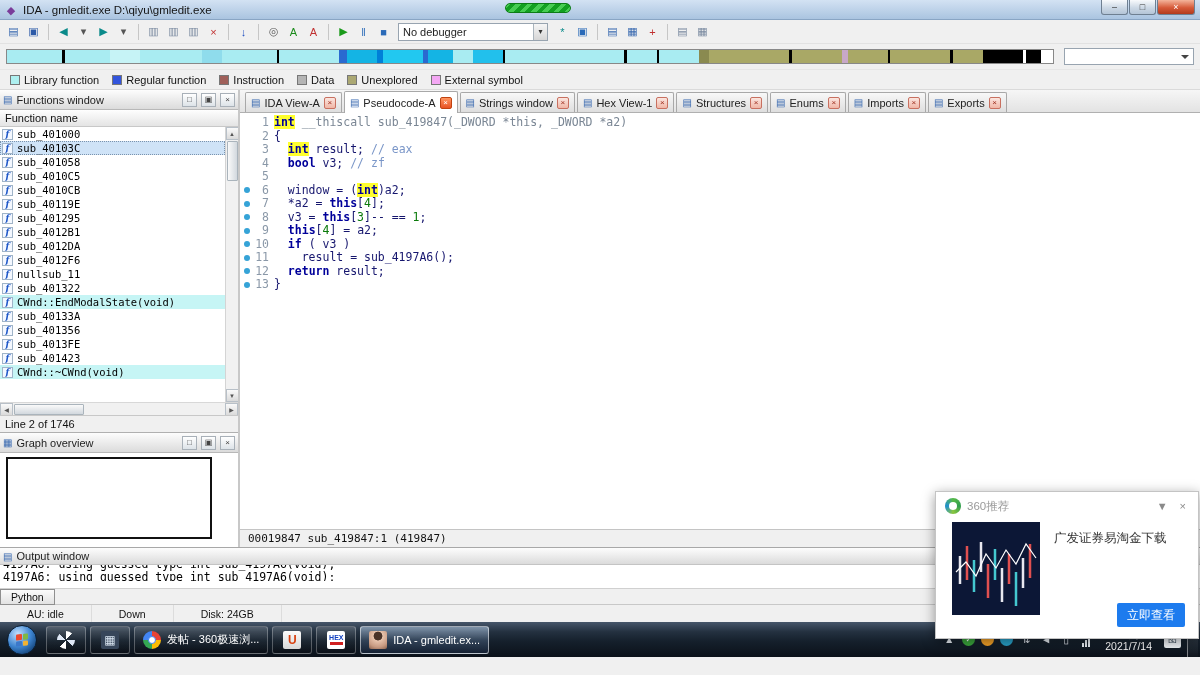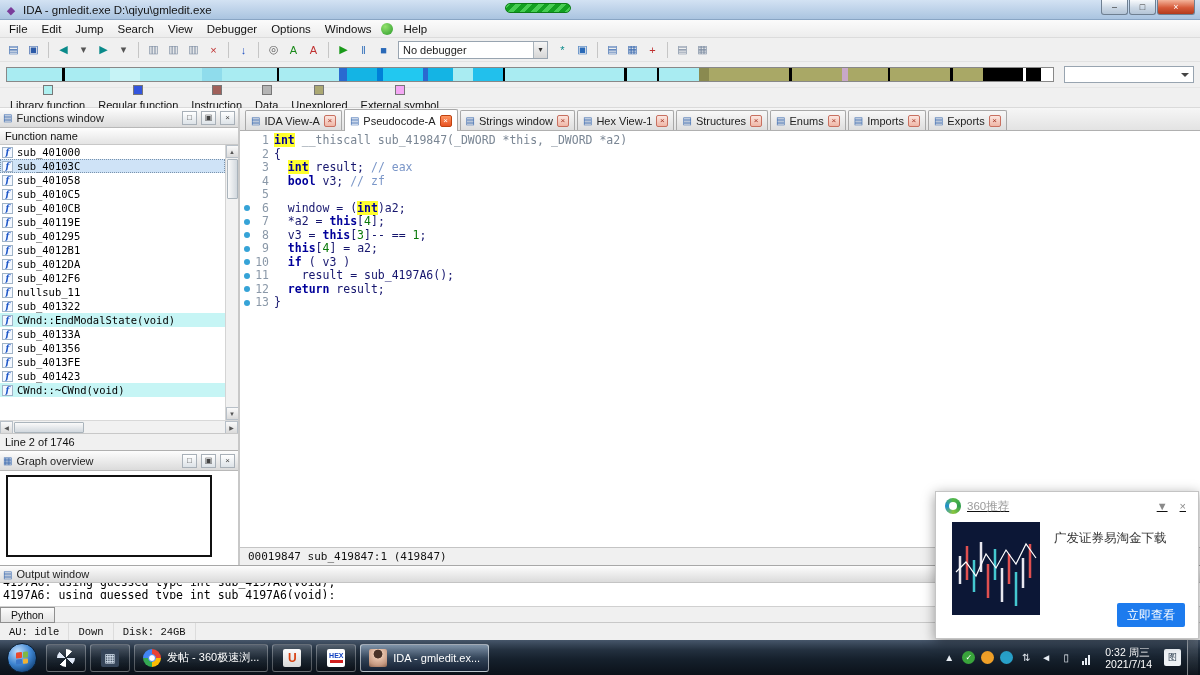--- a/index.html
+++ b/index.html
@@ -41,21 +41,21 @@
   
   .bandrow{height:26px;display:flex;align-items:center;padding:0 6px;background:#f0f0f0;border-bottom:1px solid #e6e6e6;}
   .navband{flex:1;height:15px;display:flex;border:1px solid #888;overflow:hidden;background:#a9ecf2;}
   .nav-seg{height:100%;flex-basis:0;}
   .band-combo{width:130px;height:17px;margin-left:10px;background:#fff;border:1px solid #98a4b0;position:relative;}
   .band-combo::after{content:"";position:absolute;right:4px;top:6px;border:4px solid transparent;border-top-color:#444;}
 
   
   .legendrow{height:20px;display:flex;align-items:center;gap:13px;padding-left:10px;background:#f0f0f0;
     border-bottom:1px solid #dadada;}
-  .leg-item{display:flex;align-items:center;gap:4px;flex-direction:column;}
+  .leg-item{display:flex;align-items:center;gap:4px;}
   .leg-swatch{width:10px;height:10px;border:1px solid #777;}
 
   
   .main{display:flex;height:457px;background:#e8e8e8;}
   .left{width:240px;display:flex;flex-direction:column;border-right:2px solid #c8c8c8;background:#f0f0f0;}
   .panel-hdr{height:20px;background:linear-gradient(#fdfdfd,#dbdbdb);border-bottom:1px solid #b8b8b8;
     display:flex;align-items:center;padding:0 3px;gap:4px;flex:none;}
   .ph-ico{color:#3a6ab0;font-size:10px;}
   .ph-title{flex:1;font-size:11px;color:#222;}
   .ph-btn{width:15px;height:14px;border:1px solid #a8b0b8;background:linear-gradient(#fff,#dde3e8);
@@ -120,21 +120,21 @@
     display:flex;align-items:center;gap:4px;padding:0 3px;flex:none;}
   .out-body{flex:1;overflow:hidden;font:11.5px/13px "DejaVu Sans Mono",monospace;color:#000;padding:1px 0 0 3px;}
   .out-line{height:13px;white-space:pre;}
   .out-line.clipped{margin-top:-8px;}
   .out-foot{height:16px;background:#f0f0f0;display:flex;align-items:center;border-top:1px solid #d0d0d0;flex:none;margin-top:7px;}
   .python-btn{height:16px;padding:0 10px;border:1px solid #8f8f8f;background:linear-gradient(#fbfbfb,#e2e2e2);
     font-size:10.5px;display:flex;align-items:center;}
 
   
   .statusbar{height:18px;background:#f0f0f0;border-top:1px solid #c8c8c8;display:flex;align-items:center;font-size:10.5px;}
-  .sb-cell{padding:0 9px;height:100%;display:flex;align-items:center;border-right:1px solid #dcdcdc;font-family:Liberation Mono, monospace;}
+  .sb-cell{padding:0 27px;height:100%;display:flex;align-items:center;border-right:1px solid #dcdcdc;}
 
   
   .taskbar{height:35px;background:linear-gradient(#46566a,#243140 28%,#15202c 55%,#0b1119);
     display:flex;align-items:center;padding:0 2px;gap:4px;position:relative;}
   .start-orb{width:30px;height:30px;border-radius:50%;flex:none;margin:0 5px;
     background:radial-gradient(circle at 35% 28%,#c2e1ff,#3d84d0 48%,#16477e 80%,#0a2548);
     border:1px solid #0a1c30;display:flex;align-items:center;justify-content:center;}
   .orb-flag{width:12px;height:12px;display:grid;grid-template-columns:1fr 1fr;grid-template-rows:1fr 1fr;gap:1px;
     transform:skewY(-6deg);}
   .orb-flag i{border-radius:1px;}
@@ -168,21 +168,21 @@
   .bars i{display:block;width:2px;background:#e8eef4;}
   .clock{text-align:left;color:#fff;font-size:10.5px;line-height:12px;padding:0 6px;white-space:nowrap;}
   .ime{width:17px;height:17px;background:#eef2f6;border-radius:2px;color:#345;display:flex;align-items:center;
     justify-content:center;font-size:9px;}
   .show-desktop{width:11px;height:35px;border-left:1px solid rgba(255,255,255,.45);
     background:linear-gradient(rgba(255,255,255,.14),rgba(255,255,255,.02));}
 
   
   .popup{position:absolute;right:1px;bottom:36px;width:264px;height:148px;background:#fff;border:1px solid #c4c4c4;
     box-shadow:0 3px 12px rgba(0,0,0,.4);z-index:50;}
-  .popup-hdr{height:28px;display:flex;align-items:center;gap:6px;padding:6px 9px;text-decoration:underline;}
+  .popup-hdr{height:28px;display:flex;align-items:center;gap:6px;padding:6px 9px;}
   .p360{width:16px;height:16px;border-radius:50%;flex:none;position:relative;
     background:conic-gradient(#57b947,#2f9e4f,#8bc63f,#1f8fd0,#57b947);}
   .p360::after{content:"";position:absolute;inset:4px;background:#fff;border-radius:50%;}
   .popup-title{flex:1;color:#9a9a9a;font-size:11.5px;}
   .popup-btn{color:#8a8a8a;font-size:11px;padding:0 3px;}
   .popup-body{display:flex;gap:14px;padding:2px 10px 0 16px;}
   .popup-chart{width:88px;height:93px;flex:none;}
   .popup-text{font-size:12.5px;color:#333;padding-top:8px;}
   .popup-cta{position:absolute;right:13px;bottom:11px;width:68px;height:24px;background:#1d7bee;color:#fff;
     display:flex;align-items:center;justify-content:center;font-size:12px;border-radius:2px;}
@@ -196,32 +196,20 @@
     <span class="app-ico">◆</span>
     <span class="tb-title">IDA - gmledit.exe D:\qiyu\gmledit.exe</span>
     <span class="cap-indicator"></span>
     <span class="winbtns">
       <span class="winbtn">–</span>
       <span class="winbtn">□</span>
       <span class="winbtn close">×</span>
     </span>
   </div>
 
-  <div class="menubar" id="menubar-items">
-      <div class="menu-item">File</div>
-      <div class="menu-item">Edit</div>
-      <div class="menu-item">Jump</div>
-      <div class="menu-item">Search</div>
-      <div class="menu-item">View</div>
-      <div class="menu-item">Debugger</div>
-      <div class="menu-item">Options</div>
-      <div class="menu-item">Windows</div>
-      <div class="menu-green"></div>
-      <div class="menu-item">Help</div>
-    </div>
 
   <div class="toolbar" id="toolbar">
       <div class="tb-btn" style="color: rgb(58, 106, 176);">▤</div>
       <div class="tb-btn" style="color: rgb(44, 90, 168);">▣</div>
       <div class="tb-sep"></div>
       <div class="tb-btn" style="color: rgb(10, 138, 138);">◀</div>
       <div class="tb-btn" style="color: rgb(85, 85, 85);">▾</div>
       <div class="tb-btn" style="color: rgb(10, 138, 138);">▶</div>
       <div class="tb-btn" style="color: rgb(85, 85, 85);">▾</div>
       <div class="tb-sep"></div>

